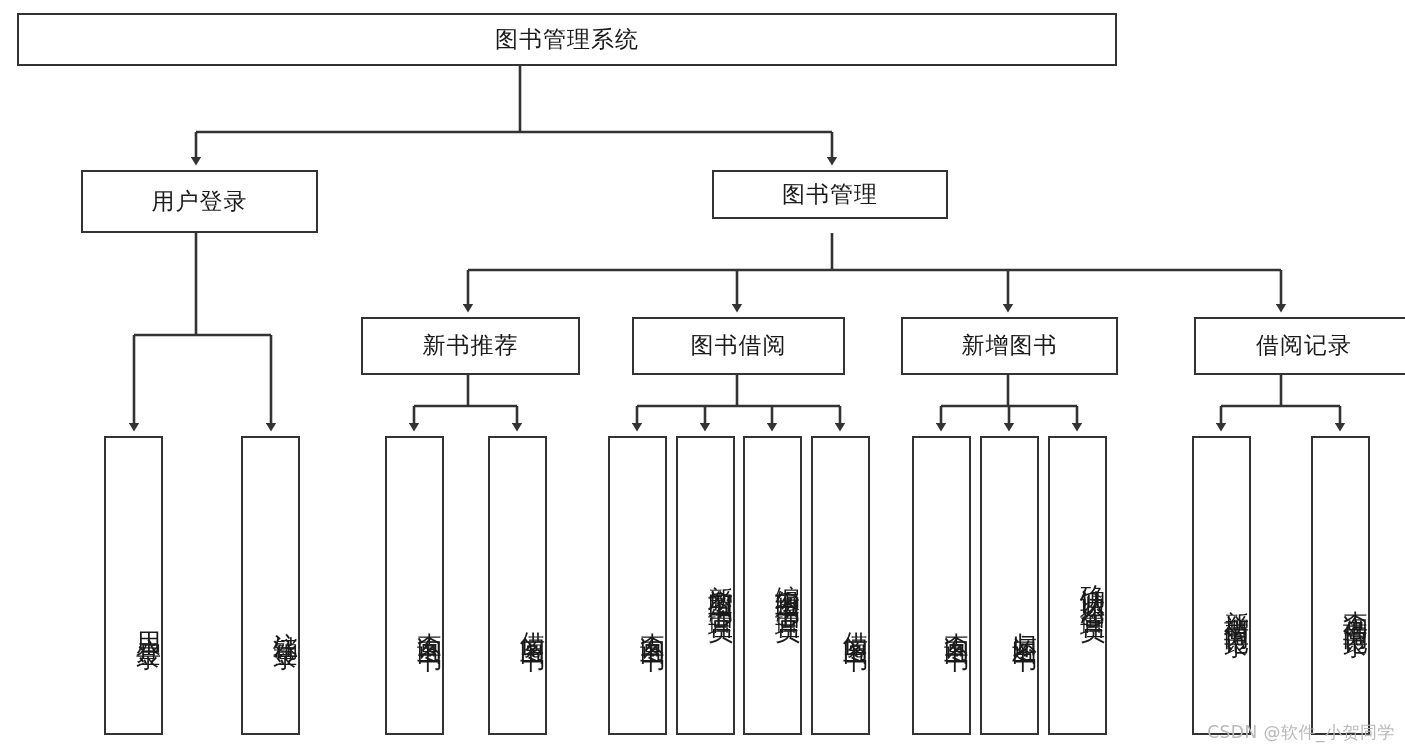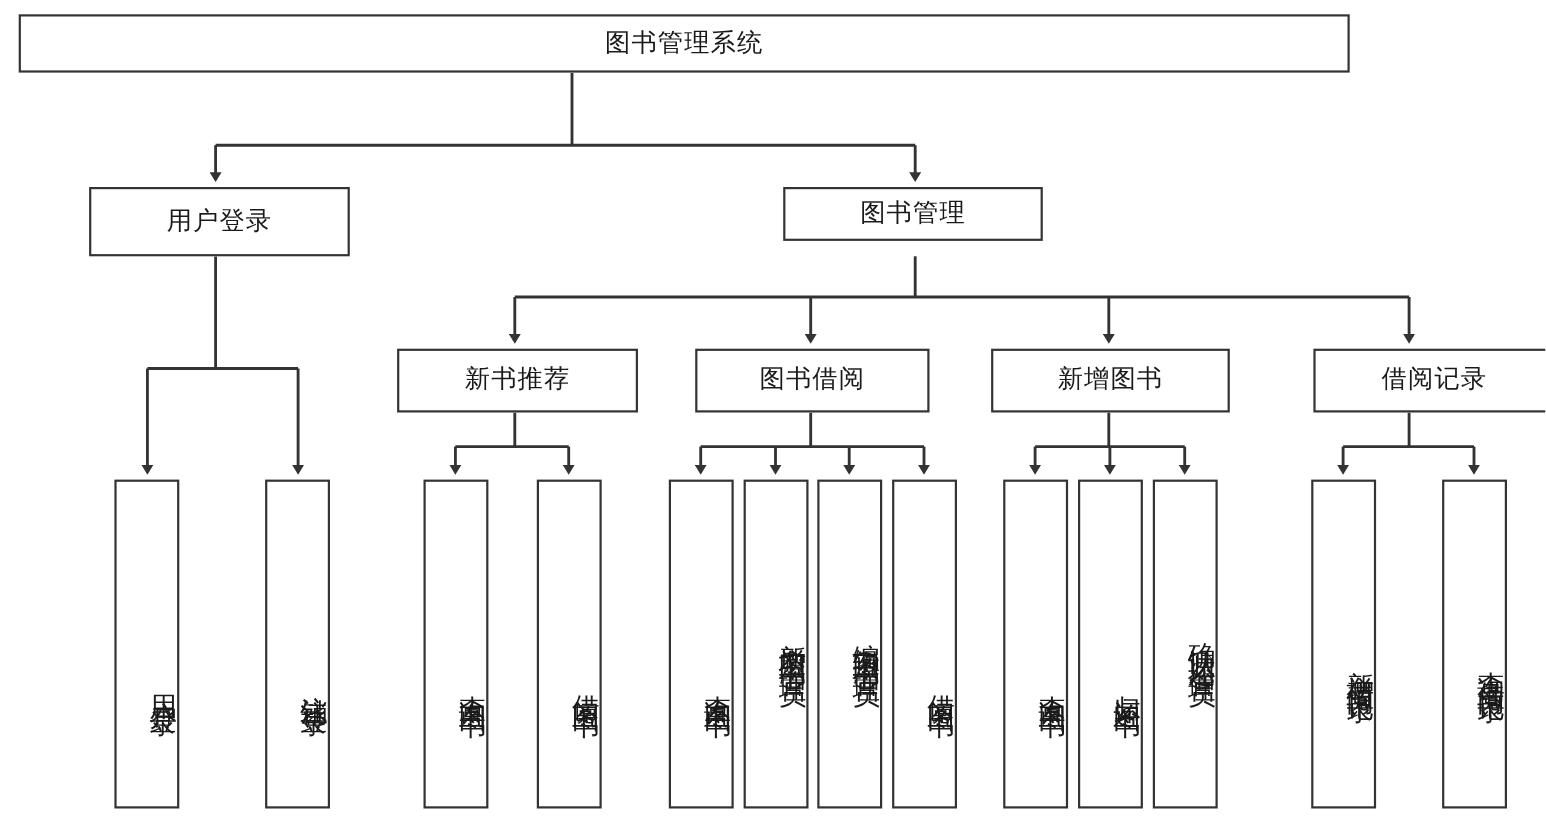--- a/index.html
+++ b/index.html
@@ -118,21 +118,21 @@
       <path d="M1009,406 L1009,424" marker-end="url(#arrow)"></path>
       <path d="M1077,406 L1077,424" marker-end="url(#arrow)"></path>
 
       <path d="M1281,375 L1281,406"></path>
       <path d="M1221,406 L1340,406"></path>
       <path d="M1221,406 L1221,424" marker-end="url(#arrow)"></path>
       <path d="M1340,406 L1340,424" marker-end="url(#arrow)"></path>
     </g>
   </svg>
 
-  <div class="node node-h" style="left:17px; top:13px; width:1210px; height:53px;">
+  <div class="node node-h" style="left:17px; top:13px; width:1100px; height:53px;">
     <span>图书管理系统</span>
   </div>
 
   <div class="node node-h" style="left:81px; top:170px; width:237px; height:63px;">
     <span>用户登录</span>
   </div>
   <div class="node node-h" style="left:712px; top:170px; width:236px; height:49px;">
     <span>图书管理</span>
   </div>
 
@@ -186,13 +186,14 @@
     <span>确认归还（管理员）</span>
   </div>
 
   <div class="node node-v" style="left:1192px; top:436px; width:59px; height:299px; padding-top:38px;">
     <span>新增借阅记录</span>
   </div>
   <div class="node node-v" style="left:1311px; top:436px; width:59px; height:299px; padding-top:38px;">
     <span>查询借阅记录</span>
   </div>
 
+  <div id="watermark">CSDN @软件_小贺同学</div>
 </div>
 
 </body></html>

